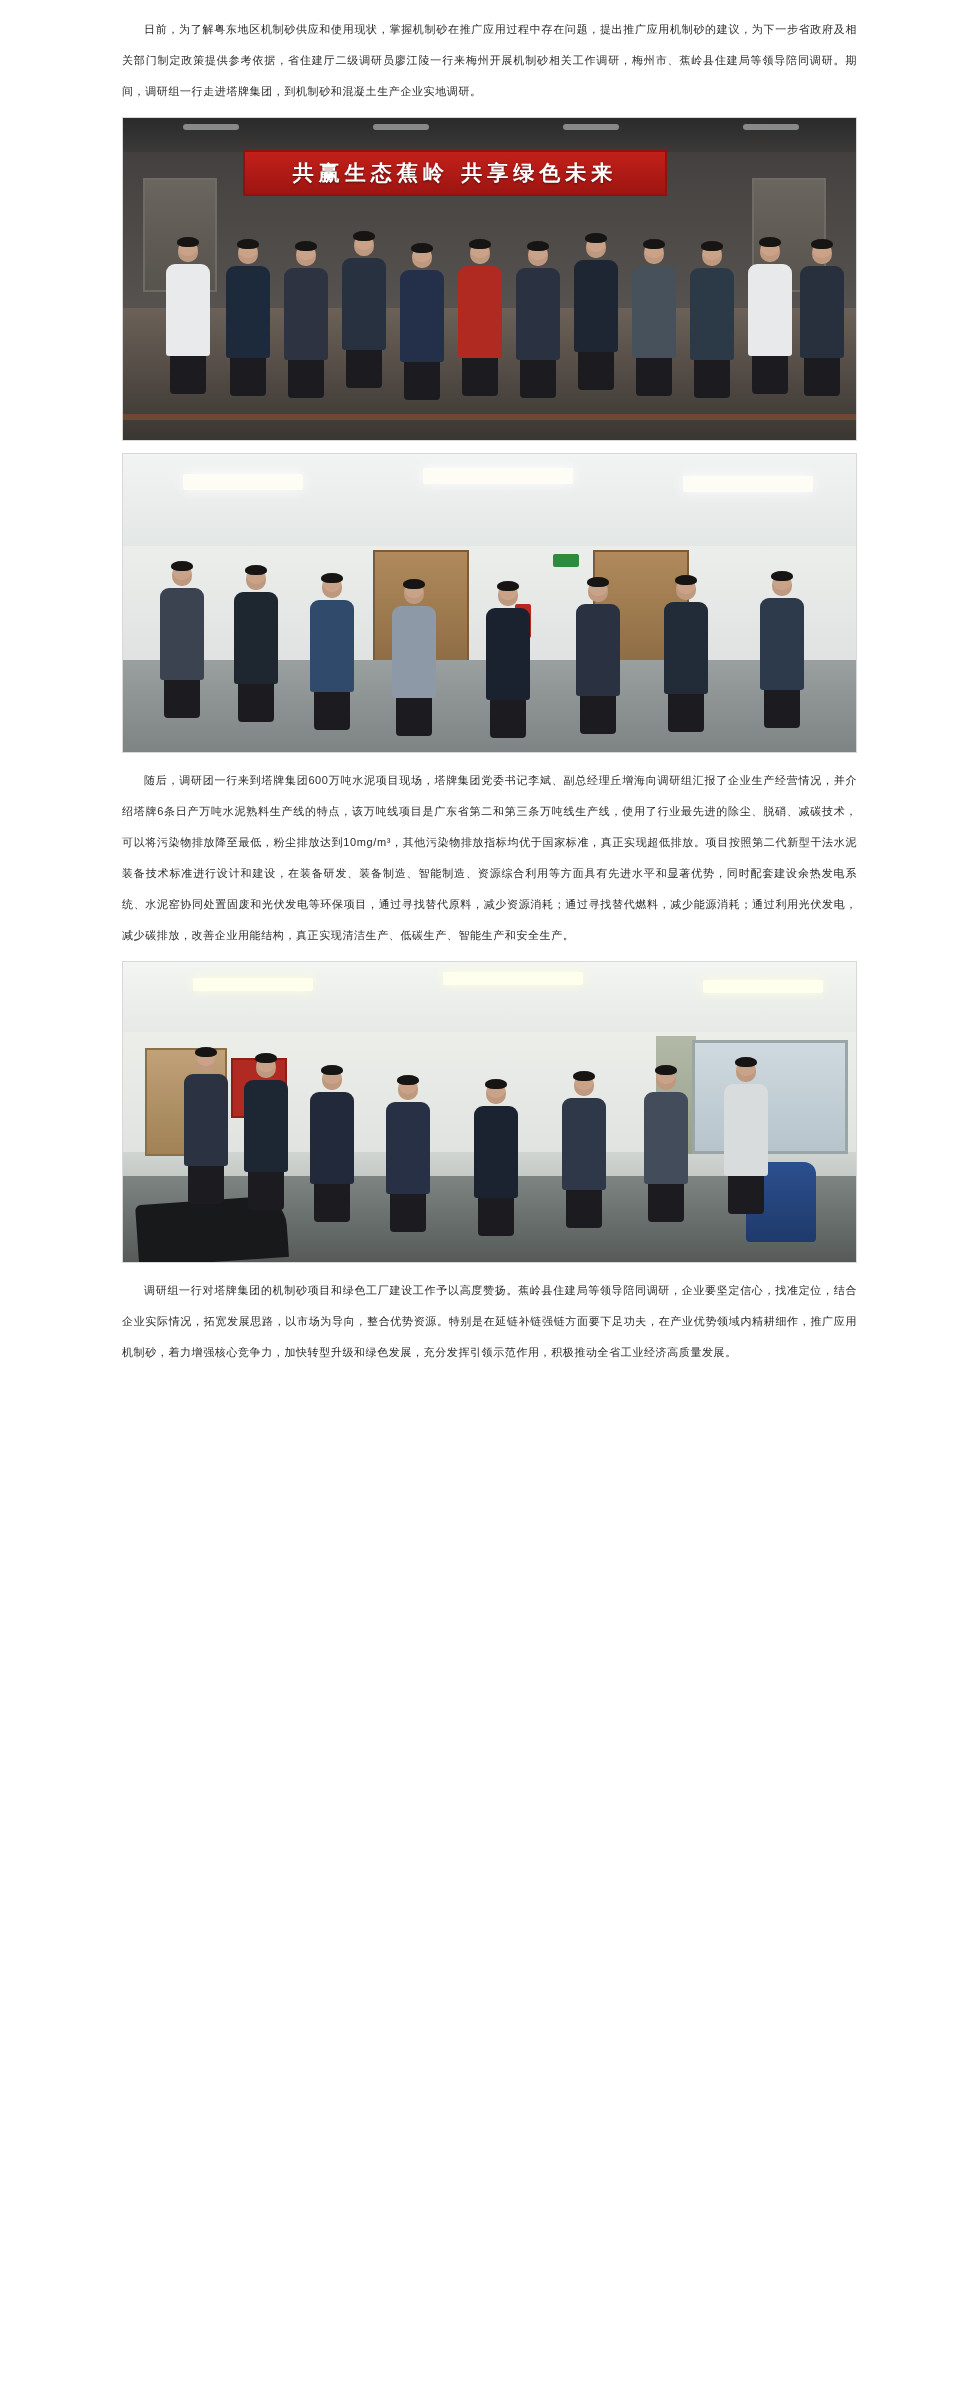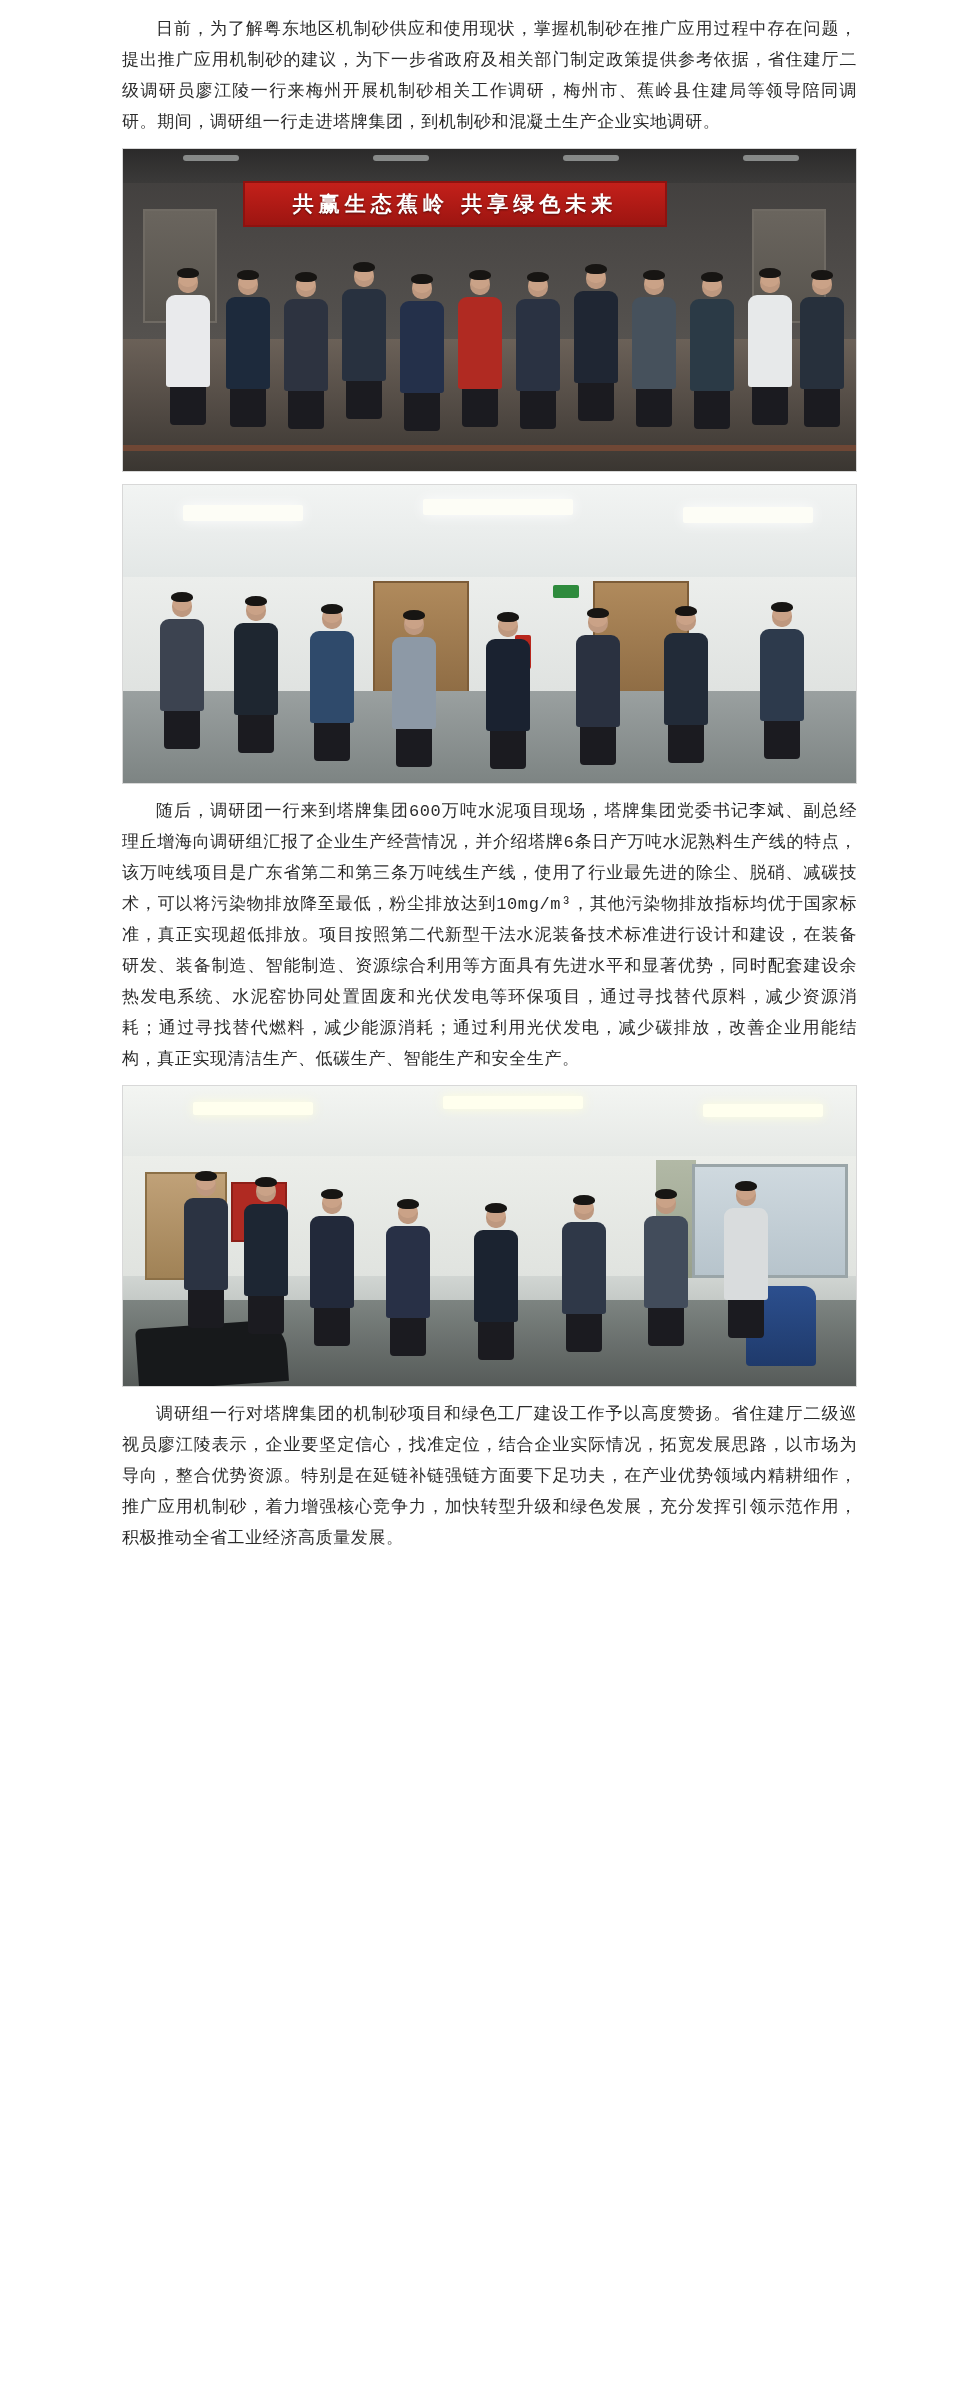--- a/index.html
+++ b/index.html
@@ -16,28 +16,28 @@
     margin: 0 auto;
     background: #ffffff;
     padding: 0;
     box-sizing: border-box;
   }
   .article {
     padding: 14px 122px 10px 122px;
     box-sizing: border-box;
   }
   .para {
-    font-size: 17px;
+    font-size: 11px;
     line-height: 31px;
     color: #2b2b2b;
     text-align: justify;
     text-indent: 2em;
     letter-spacing: 0.6px;
     margin: 0 0 6px 0;
-    font-family: Liberation Mono, monospace;
+    font-family: Liberation Sans, sans-serif;
   }
   .figure {
     margin: 10px 14px 12px 0;
     width: 100%;
     position: relative;
     overflow: hidden;
     border: 1px solid #d8d8d8;
     box-sizing: border-box;
   }
   .photo {
@@ -341,16 +341,16 @@
             <div class="legs"></div>
         </div>
         <div class="person" style="left:600px; bottom:48px;">
           <div class="head"></div>
             <div class="body" style="background:#d9dcdd;"></div>
             <div class="legs"></div>
         </div>
       </div>
     </div>
 
-    <p class="para">调研组一行对塔牌集团的机制砂项目和绿色工厂建设工作予以高度赞扬。省住建厅二级巡视员廖江陵表示，企业要坚定信心，找准定位，结合企业实际情况，拓宽发展思路，以市场为导向，整合优势资源。特别是在延链补链强链方面要下足功夫，在产业优势领域内精耕细作，推广应用机制砂，着力增强核心竞争力，加快转型升级和绿色发展，充分发挥引领示范作用，积极推动全省工业经济高质量发展。</p>
+    <p class="para">调研组一行对塔牌集团的机制砂项目和绿色工厂建设工作予以高度赞扬。蕉岭县住建局等领导陪同调研，企业要坚定信心，找准定位，结合企业实际情况，拓宽发展思路，以市场为导向，整合优势资源。特别是在延链补链强链方面要下足功夫，在产业优势领域内精耕细作，推广应用机制砂，着力增强核心竞争力，加快转型升级和绿色发展，充分发挥引领示范作用，积极推动全省工业经济高质量发展。</p>
 
   </div>
 </div>
 
 </body></html>

